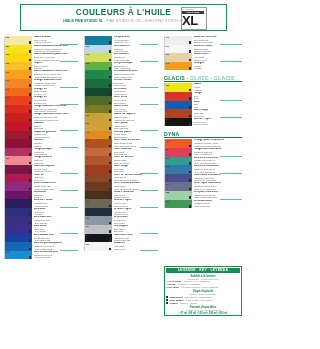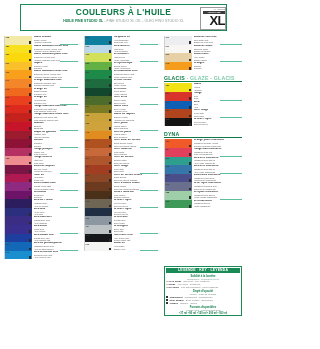--- a/index.html
+++ b/index.html
@@ -24,23 +24,23 @@
     text-align:center; color:#0c7a46; font-size:7.6px;
     font-style:italic; letter-spacing:0.2px; margin-top:0.5px;
   }
   #subtitle {
     text-align:center; font-size:3.5px; color:#0c7a46;
     letter-spacing:0.05px; margin-top:1.5px; white-space:nowrap;
   }
   #subtitle .b { font-weight:bold; }
   #subtitle .g { color:#8c9b94; }
   #xlbox {
-    position:absolute; right:0; top:1.5px; width:26px; height:23px;
+    position:absolute; right:19px; top:1.5px; width:26px; height:23px;
     border:0.7px solid #9a9a9a; background:#fff;
-    display:flex; flex-direction:column; align-items:flex-end;
+    display:flex; flex-direction:column; align-items:flex-start;
   }
   #xlbox .tiny { font-size:2px; color:#777; margin-top:0.8px; letter-spacing:-0.1px;}
   #xlbox .bar {
     background:#3a3a3a; color:#fff; font-size:2.3px; width:90%;
     text-align:center; font-weight:bold; margin-top:0.5px; line-height:3.2px;
   }
   #xlbox .xl {
     font-size:13px; font-weight:bold; color:#1a1a1a;
     line-height:13px; letter-spacing:-0.5px; margin-top:-0.5px;
   }

